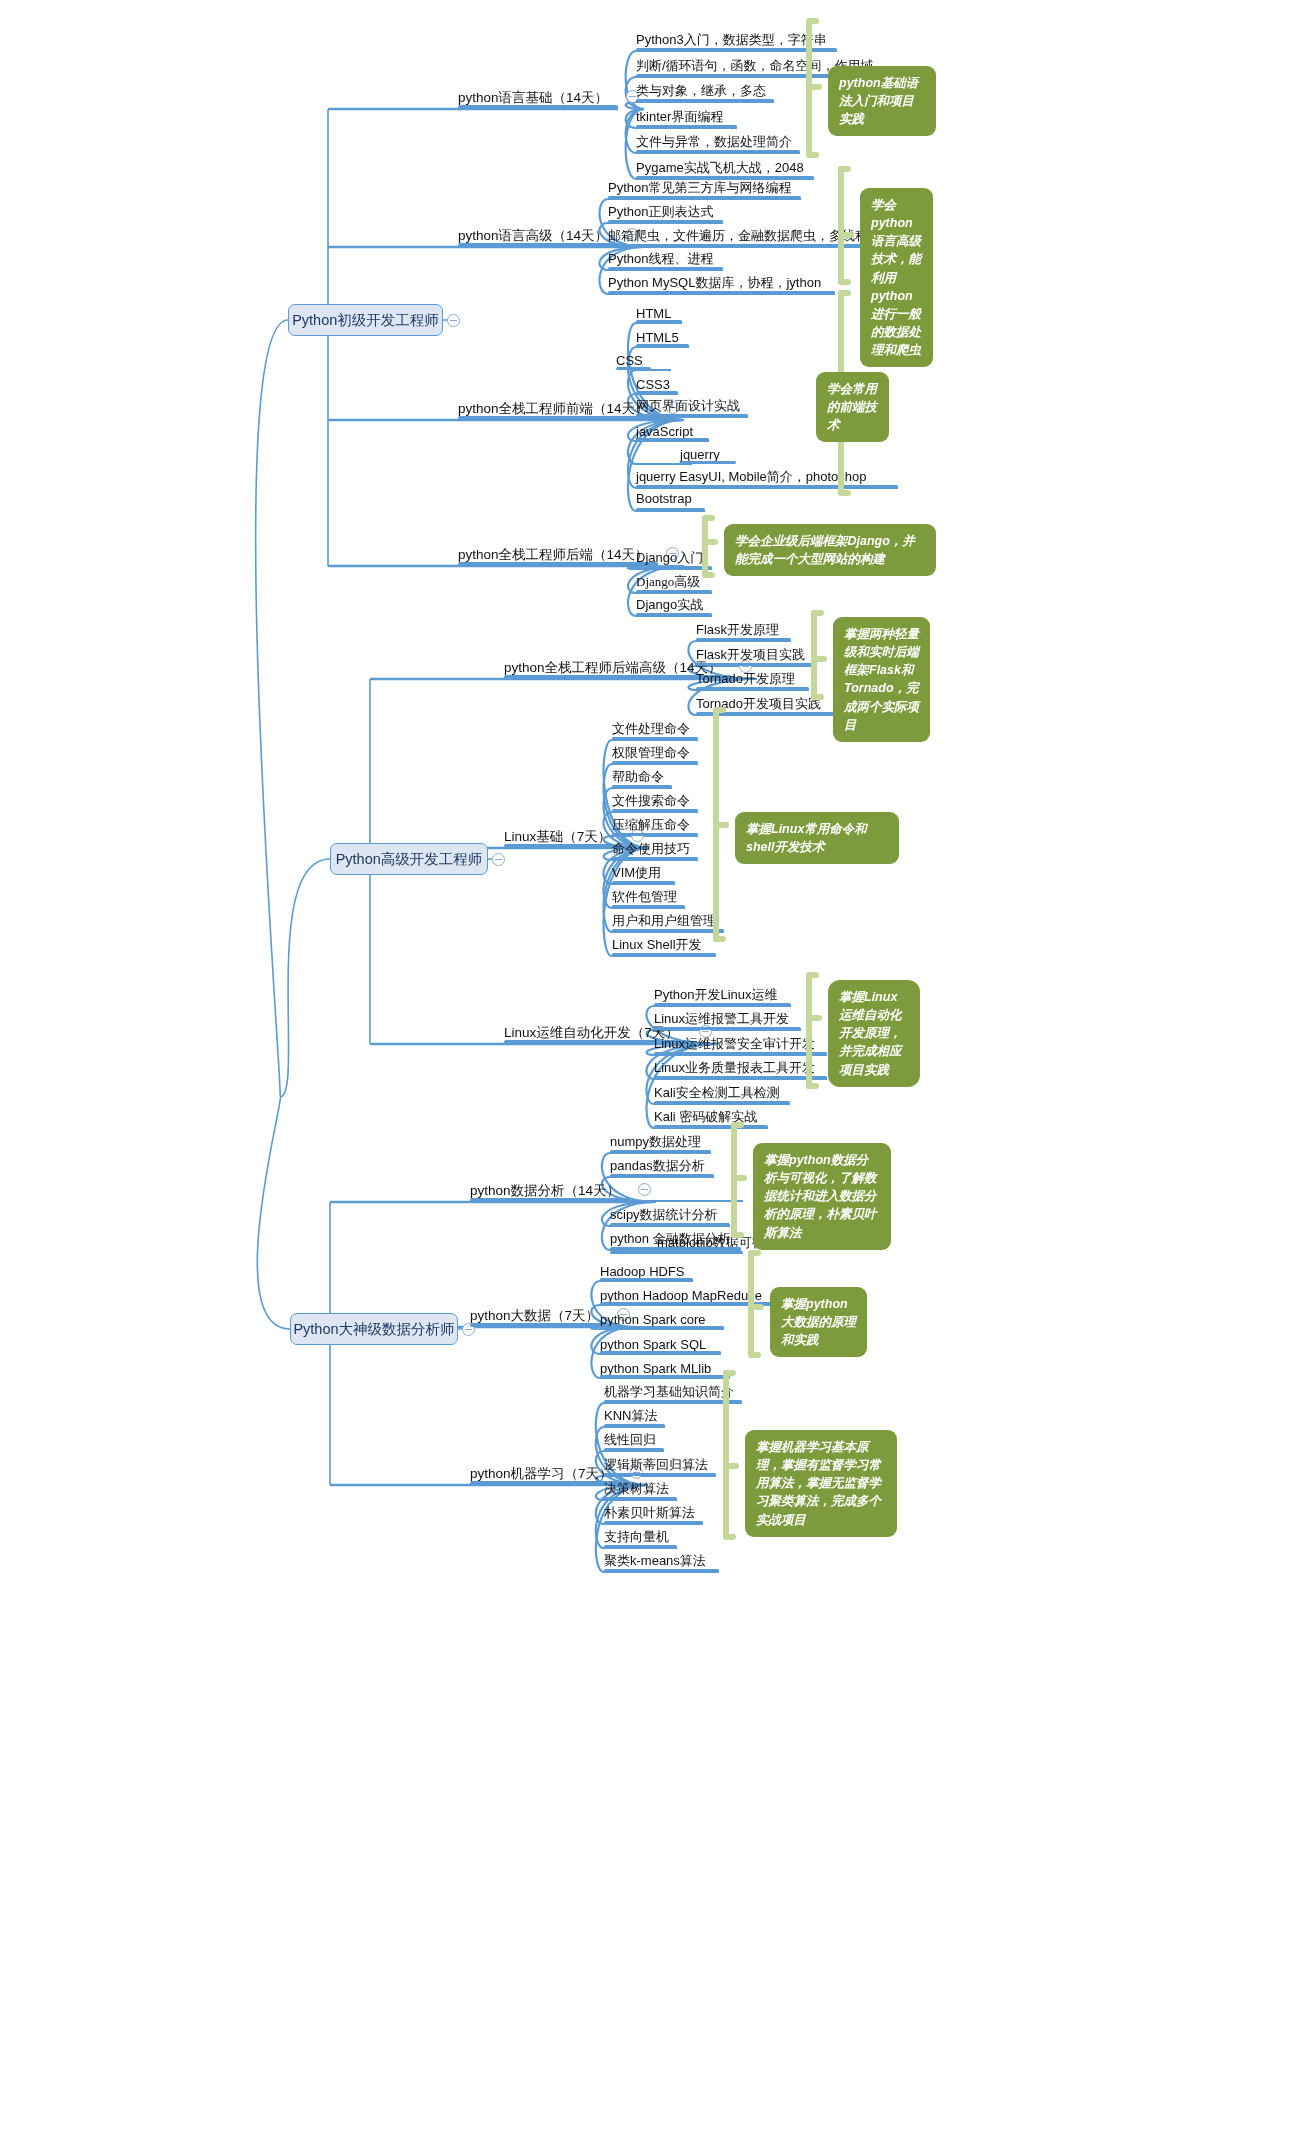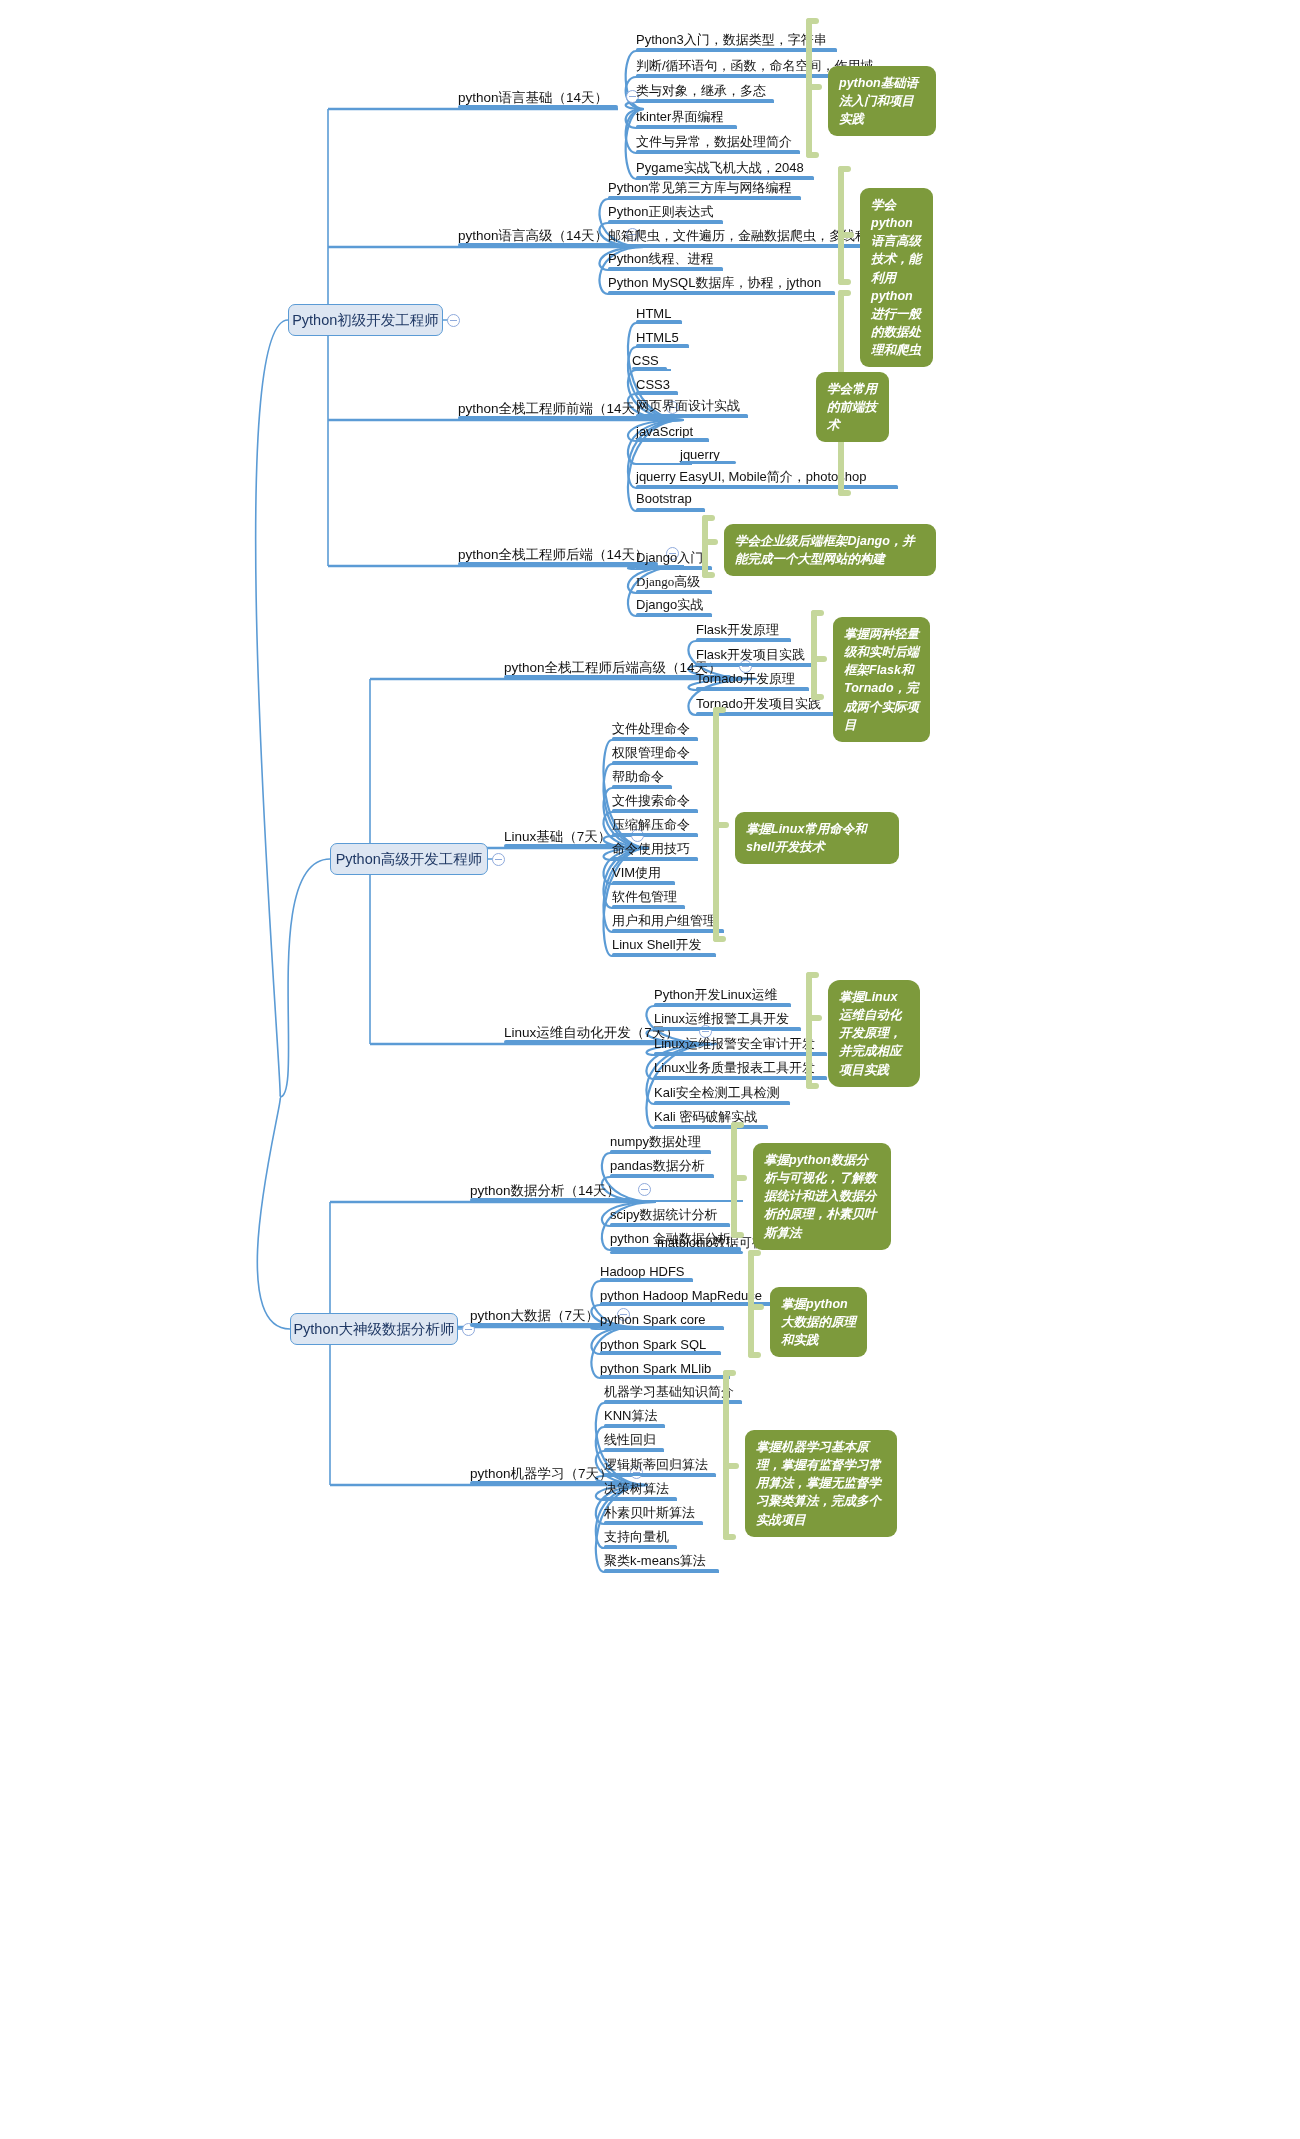--- a/index.html
+++ b/index.html
@@ -307,21 +307,21 @@
     </div>
     <div class="toggle" style="left: 666px; top: 401px;"></div>
     <div class="leaf" style="left: 636px; top: 299px; width: 46px;">
       <span>HTML</span>
       <span class="u" style="width: 46px;"></span>
     </div>
     <div class="leaf" style="left: 636px; top: 323px; width: 53px;">
       <span>HTML5</span>
       <span class="u" style="width: 53px;"></span>
     </div>
-    <div class="leaf" style="left: 632px; top: 346px; width: 35px;">
+    <div class="leaf" style="left: 616px; top: 346px; width: 35px;">
       <span>CSS</span>
       <span class="u" style="width: 35px;"></span>
     </div>
     <div class="leaf" style="left: 636px; top: 370px; width: 42px;">
       <span>CSS3</span>
       <span class="u" style="width: 42px;"></span>
     </div>
     <div class="leaf" style="left: 636px; top: 393px; width: 112px;">
       <span>网页界面设计实战</span>
       <span class="u" style="width: 112px;"></span>

